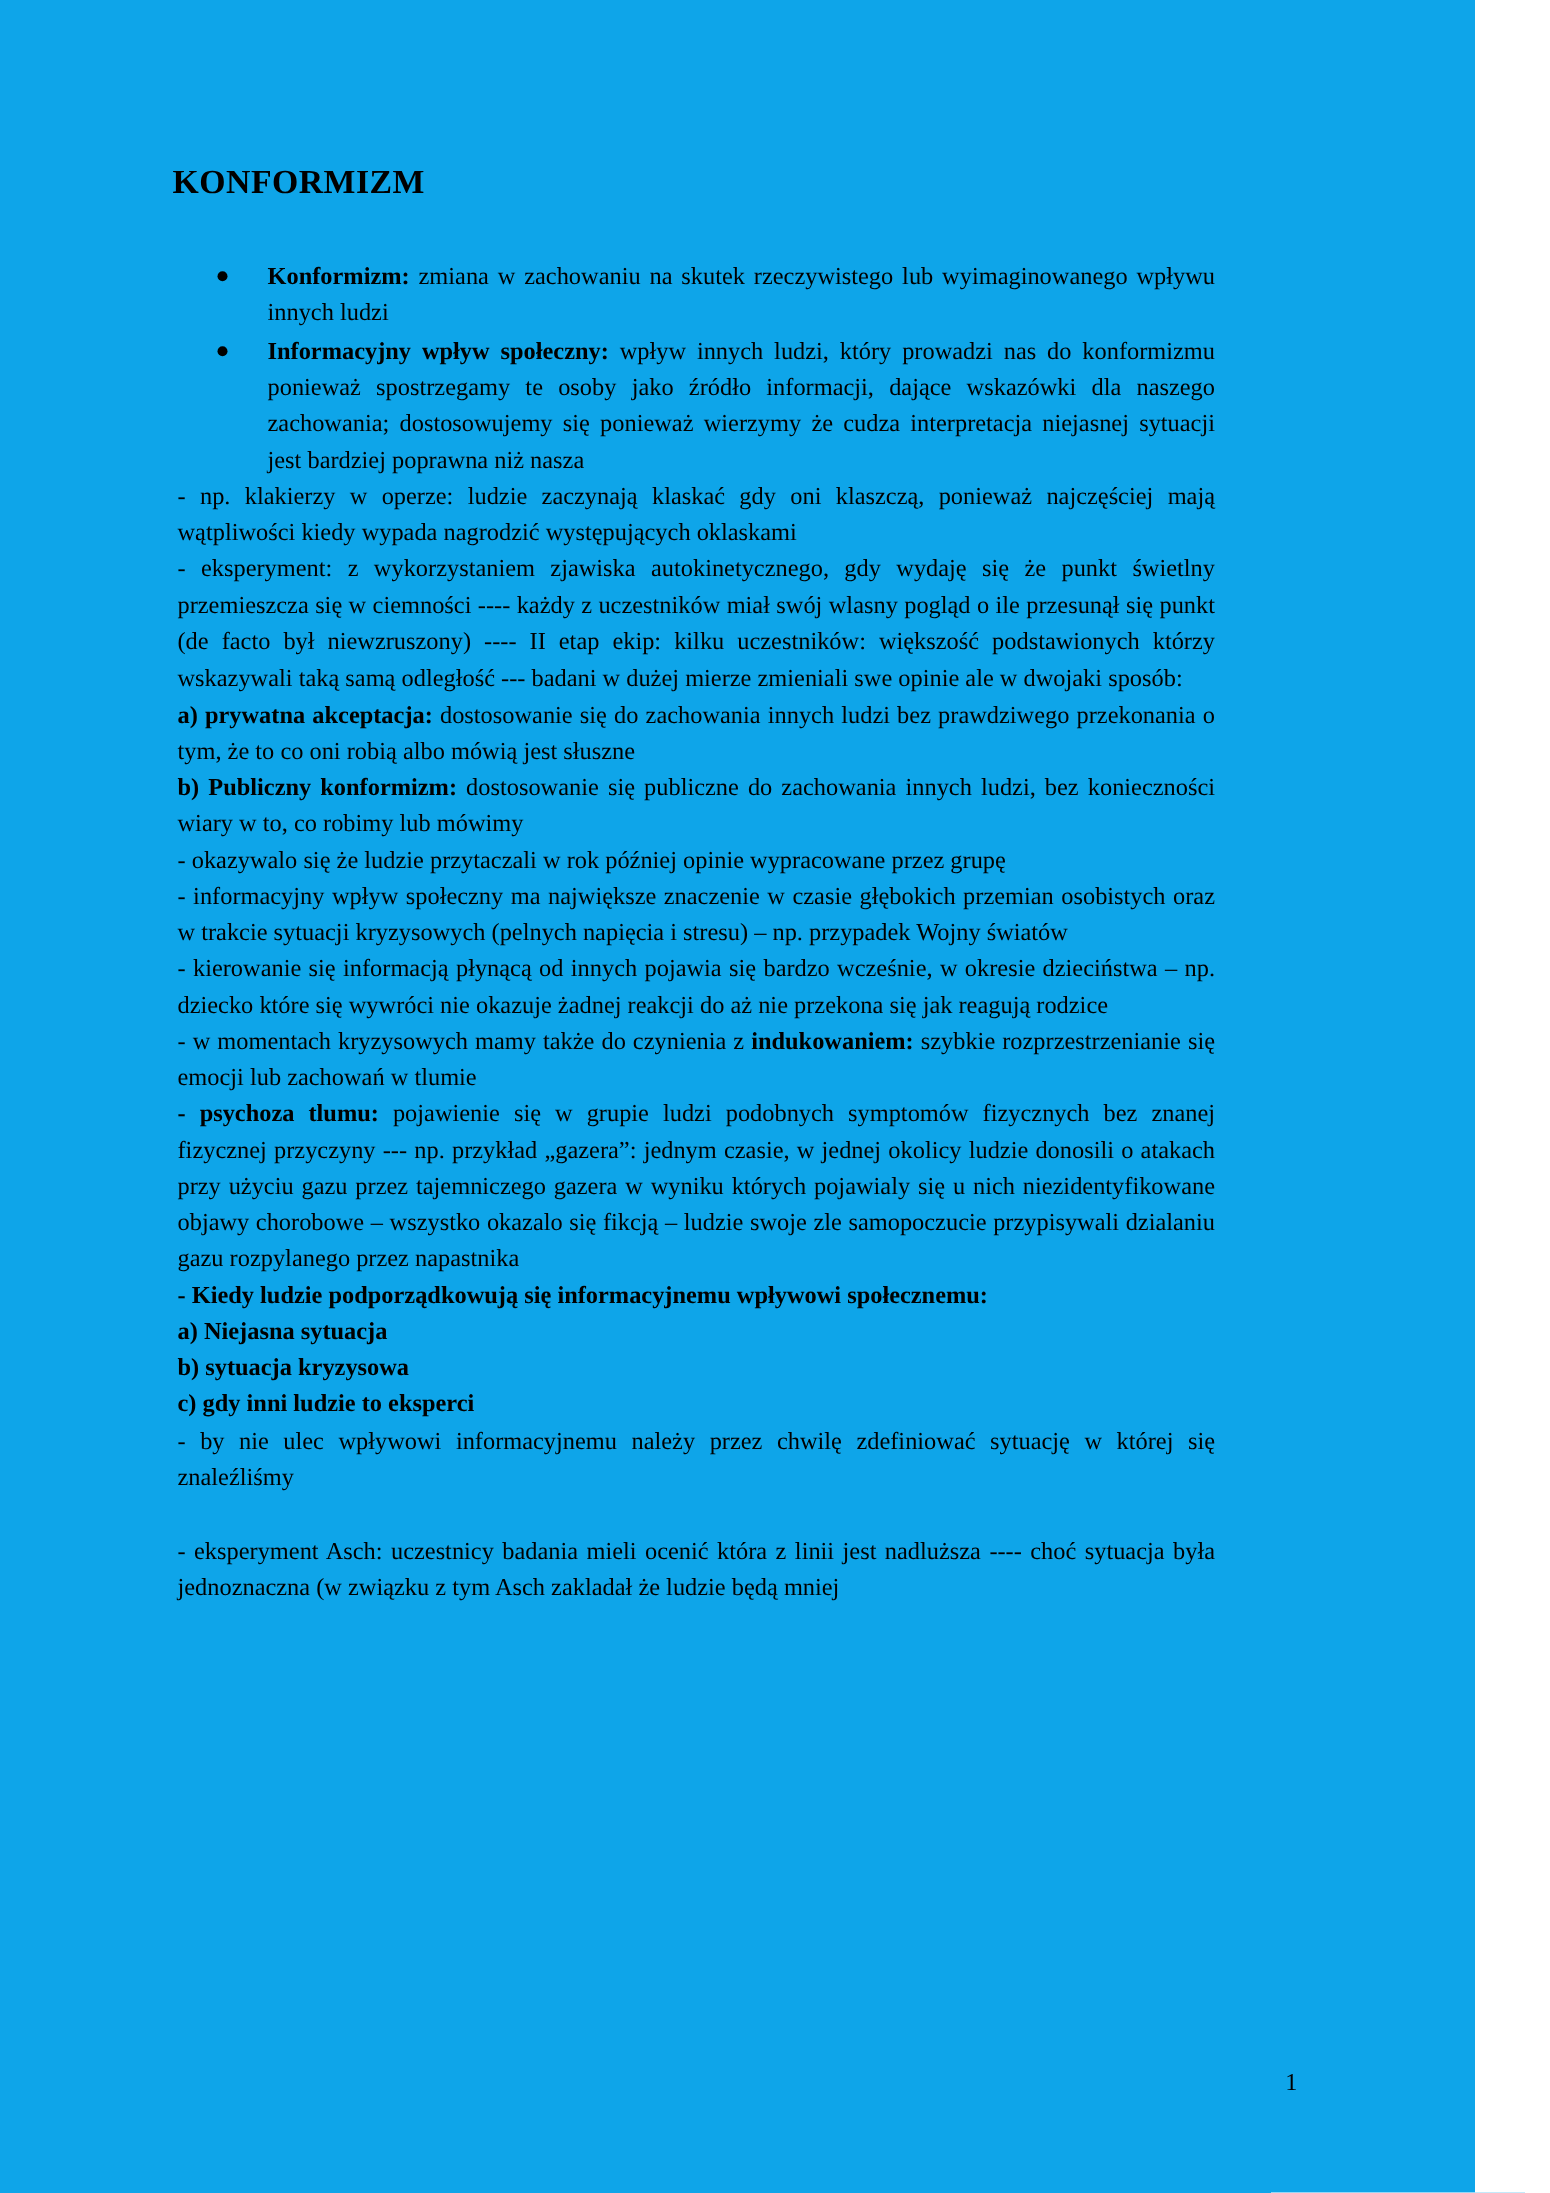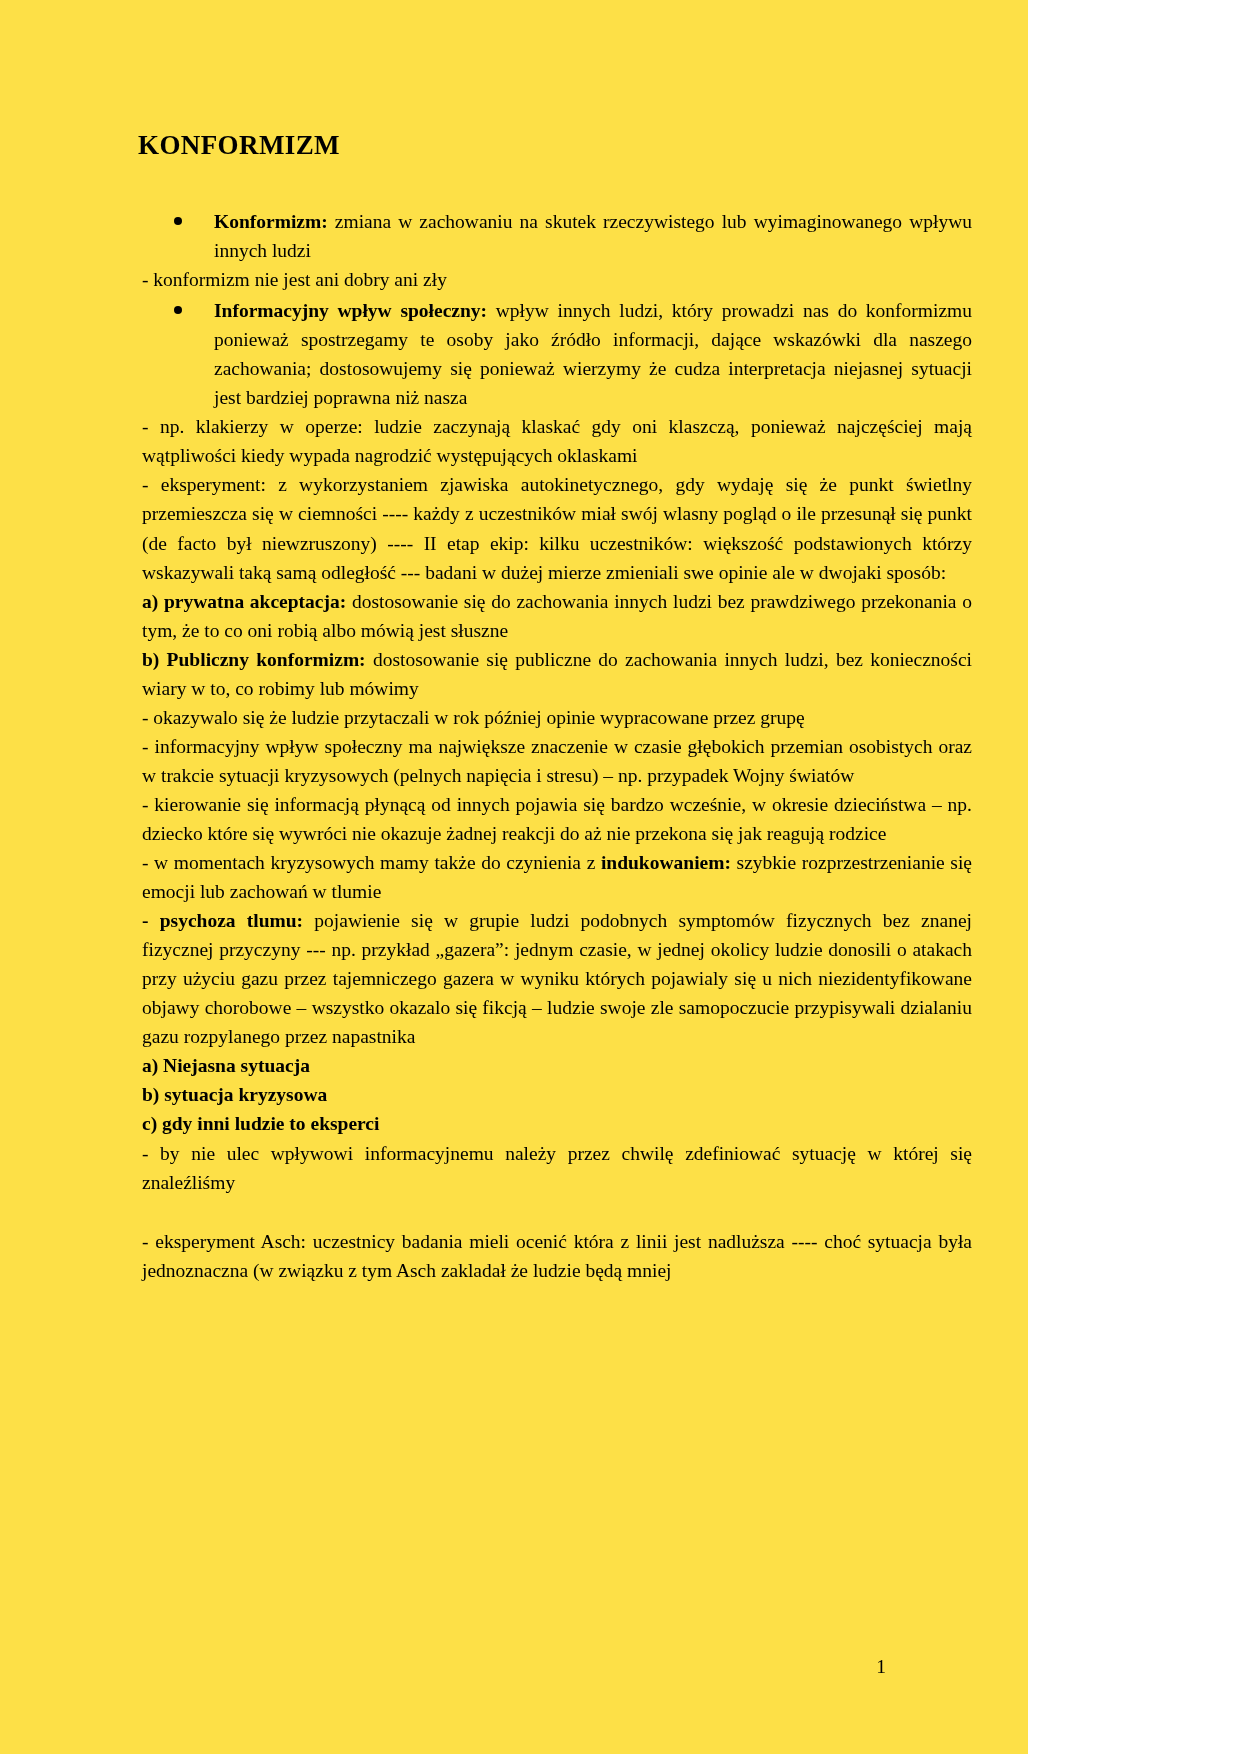--- a/index.html
+++ b/index.html
@@ -6,23 +6,23 @@
     margin: 0;
     padding: 0;
     background: #ffffff;
   }
   body {
     font-family: "Liberation Serif", "DejaVu Serif", serif;
     color: #000000;
   }
   .page {
     position: relative;
-    width: 1028px;
+    width: 1180px;
     height: 1754px;
-    background: #fde047;
+    background: #0ea5e9;
     box-sizing: border-box;
     padding: 130px 64px 60px 130px;
     overflow: hidden;
   }
   .doc-title {
     font-size: 27px;
     font-weight: bold;
     letter-spacing: 0.4px;
     margin: 0 0 46px 8px;
     font-family: "Liberation Serif", "DejaVu Serif", serif;
@@ -78,21 +78,20 @@
 <div class="page">
 
   <h1 class="doc-title">KONFORMIZM</h1>
 
   <div class="body-block">
 
     <p class="bullet">
       <span class="disc"></span><b>Konformizm:</b><span> zmiana w zachowaniu na skutek rzeczywistego lub wyimaginowanego wpływu innych ludzi</span>
     </p>
 
-    <p class="flush"><span>- konformizm nie jest ani dobry ani zły</span></p>
 
     <p class="bullet">
       <span class="disc"></span><b>Informacyjny wpływ społeczny:</b><span> wpływ innych ludzi, który prowadzi nas do konformizmu ponieważ spostrzegamy te osoby jako źródło informacji, dające wskazówki dla naszego zachowania; dostosowujemy się ponieważ wierzymy że cudza interpretacja niejasnej sytuacji jest bardziej poprawna niż nasza</span>
     </p>
 
     <p class="flush"><span>- np. klakierzy w operze: ludzie zaczynają klaskać gdy oni klaszczą, ponieważ najczęściej mają wątpliwości kiedy wypada nagrodzić występujących oklaskami</span></p>
 
     <p class="flush"><span>- eksperyment: z wykorzystaniem zjawiska autokinetycznego, gdy wydaję się że punkt świetlny przemieszcza się w ciemności ---- każdy z uczestników miał swój wlasny pogląd o ile przesunął się punkt (de facto był niewzruszony) ---- II etap ekip: kilku uczestników: większość podstawionych którzy wskazywali taką samą odległość --- badani w dużej mierze zmieniali swe opinie ale w dwojaki sposób:</span></p>
 
     <p class="flush"><b>a) prywatna akceptacja:</b><span> dostosowanie się do zachowania innych ludzi bez prawdziwego przekonania o tym, że to co oni robią albo mówią jest słuszne</span></p>
@@ -102,20 +101,21 @@
     <p class="flush"><span>- okazywalo się  że ludzie przytaczali w rok później opinie wypracowane przez grupę</span></p>
 
     <p class="flush"><span>- informacyjny wpływ społeczny ma największe znaczenie w czasie głębokich przemian osobistych oraz w trakcie sytuacji kryzysowych (pelnych napięcia i stresu) – np. przypadek Wojny światów</span></p>
 
     <p class="flush"><span>- kierowanie się informacją płynącą od innych pojawia się bardzo wcześnie, w okresie dzieciństwa – np. dziecko które się wywróci nie okazuje żadnej reakcji do aż nie przekona się jak reagują rodzice</span></p>
 
     <p class="flush"><span>- w momentach kryzysowych mamy także do czynienia z </span><b>indukowaniem:</b><span> szybkie rozprzestrzenianie się emocji lub zachowań w tlumie</span></p>
 
     <p class="flush"><b>- psychoza tlumu:</b><span> pojawienie się w grupie ludzi podobnych symptomów fizycznych bez znanej fizycznej przyczyny --- np. przykład „gazera”:  jednym czasie, w jednej okolicy ludzie donosili o atakach przy użyciu gazu przez tajemniczego gazera w wyniku których pojawialy się u nich niezidentyfikowane objawy chorobowe – wszystko okazalo się fikcją – ludzie swoje zle samopoczucie przypisywali dzialaniu gazu rozpylanego przez napastnika</span></p>
 
+    <p class="flush b">- Kiedy ludzie podporządkowują się informacyjnemu wpływowi społecznemu:</p>
 
     <p class="flush b">a) Niejasna sytuacja</p>
     <p class="flush b">b) sytuacja kryzysowa</p>
     <p class="flush b">c) gdy inni ludzie to eksperci</p>
 
     <p class="flush"><span>- by nie ulec wpływowi informacyjnemu należy przez chwilę zdefiniować sytuację w której się znaleźliśmy</span></p>
 
     <div class="gap"></div>
 
 

